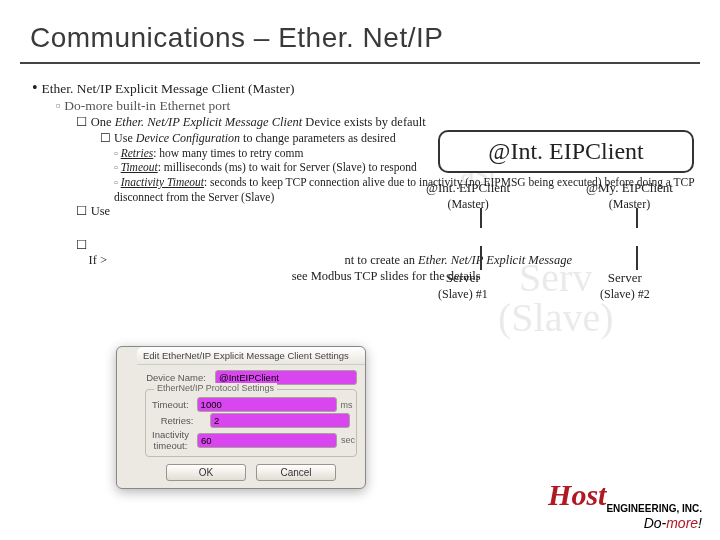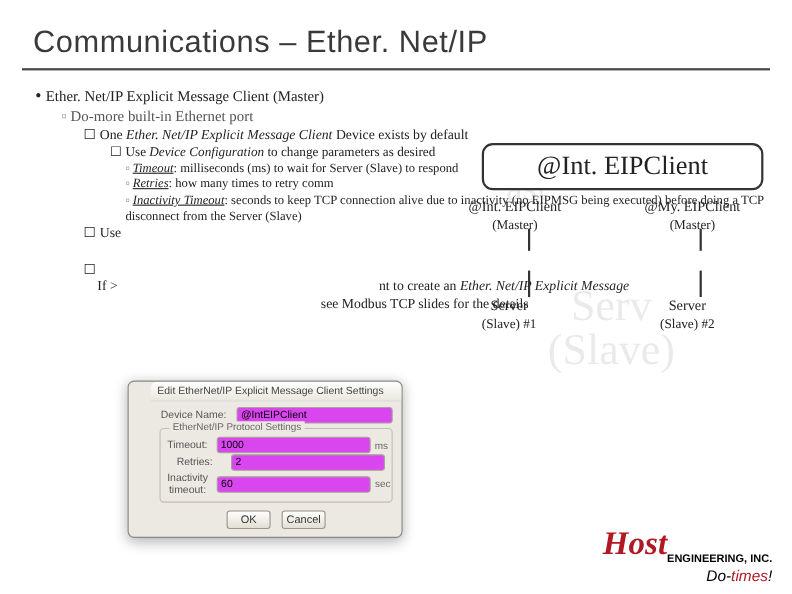--- a/index.html
+++ b/index.html
@@ -129,21 +129,21 @@
   .grp .glabel {
     position: absolute; top: -7px; left: 8px;
     background: #ece9e2;
     font-size: 9px; padding: 0 3px; color: #666;
   }
   .dfoot {
     display: flex; justify-content: center; gap: 10px;
     padding: 5px 0 7px 0;
   }
   .dbtn {
-    width: 40px;
+    width: 80px;
     padding: 2px 0;
     font-size: 10px;
     background: linear-gradient(#fff,#e2ded4);
     border: 1px solid #9a948a;
     border-radius: 3px;
     text-align: center;
   }
   
   .logos {
     position: absolute;
@@ -171,24 +171,24 @@
 <div class="content">
   <div class="b1">Ether. Net/IP Explicit Message Client (Master)</div>
   <div class="b2">Do-more built-in Ethernet port</div>
   <div class="b3 chk">
     <span>One </span><em>Ether. Net/IP Explicit Message Client</em><span> Device exists by default</span>
   </div>
   <div class="b4 chk">
     <span>Use </span><em>Device Configuration</em><span> to change parameters as desired</span>
   </div>
   <div class="b5">
+    <em class="u">Retries</em><span>: how many times to retry comm</span>
+  </div>
+  <div class="b5">
     <em class="u">Timeout</em><span>: milliseconds (ms) to wait for Server (Slave) to respond</span>
-  </div>
-  <div class="b5">
-    <em class="u">Retries</em><span>: how many times to retry comm</span>
   </div>
   <div class="b5">
     <em class="u">Inactivity Timeout</em><span>: seconds to keep TCP connection alive due to inactivity (no EIPMSG being executed) before doing a TCP disconnect from the Server (Slave)</span>
   </div>
   <div class="b3 chk">Use</div>
   <div style="height:18px"></div>
   <div class="b3 chk" style="white-space:pre-wrap">
     <span>If &gt;                                                                            nt to create an </span><em>Ether. Net/IP Explicit Message</em><br><span>                                                                     see Modbus TCP slides for the details</span>
   </div>
 </div>
@@ -248,15 +248,15 @@
     <div class="dbtn">OK</div>
     <div class="dbtn">Cancel</div>
   </div>
 </div>
 
 <div class="logos">
   <div class="host">
     <span>Host</span><sub>ENGINEERING, INC.</sub>
   </div>
   <div class="domore">
-    <span>Do-</span><span class="m">times</span><span>!</span>
+    <span>Do-</span><span class="m">more</span><span>!</span>
   </div>
 </div>
 
 </body></html>

